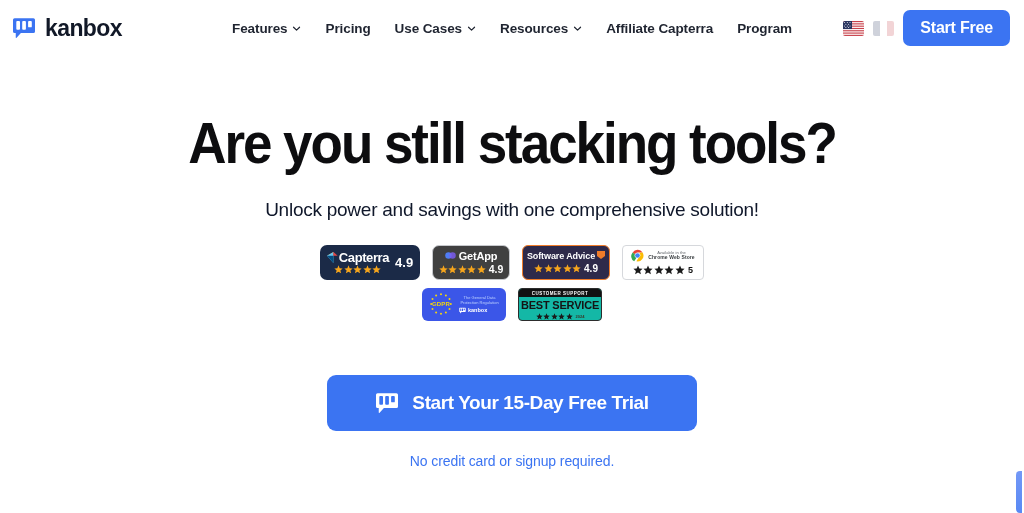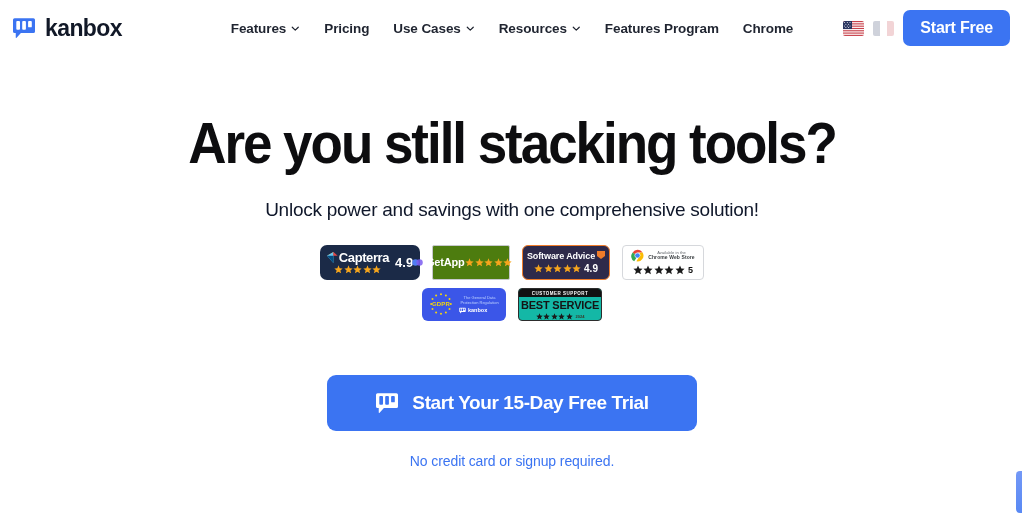--- a/index.html
+++ b/index.html
@@ -167,24 +167,24 @@
     color: #fff; font-size: 13px; font-weight: 700;
     letter-spacing: -0.4px; line-height: 1.05;
     display: flex; align-items: center; gap: 1px;
   }
   .cap-stars { display: flex; gap: 0.5px; margin-top: 1px; }
   .bdg-score { color: #fff; font-size: 13px; font-weight: 700; margin-left: 3px; }
 
   
   .bdg-getapp {
     width: 78px; height: 35px;
-    background: #4d7c0f;
+    background: #404040;
     border: 1.5px solid #c7c9cd;
-    border-radius: 2px;
-    flex-direction: row;
+    border-radius: 7px;
+    flex-direction: column;
     gap: 1px;
   }
   .ga-top { display: flex; align-items: center; gap: 3px; }
   .ga-word { color: #fff; font-size: 11px; font-weight: 700; letter-spacing: -0.2px; }
   .ga-bottom { display: flex; align-items: center; gap: 3px; }
   .ga-score { color: #fff; font-size: 10.5px; font-weight: 700; }
 
   
   .bdg-sa {
     width: 88px; height: 35px;
@@ -329,24 +329,24 @@
         <path d="M2 4.3 6 8.2l4-3.9" fill="none" stroke="#1f2430" stroke-width="1.6" stroke-linecap="round" stroke-linejoin="round"></path>
       </svg>
     </span>
     <span class="nav-item">
       <span>Resources</span>
       <svg class="chev" viewBox="0 0 12 12">
         <path d="M2 4.3 6 8.2l4-3.9" fill="none" stroke="#1f2430" stroke-width="1.6" stroke-linecap="round" stroke-linejoin="round"></path>
       </svg>
     </span>
     <span class="nav-item">
-      <span>Features Program</span>
+      <span>Affiliate Capterra</span>
     </span>
     <span class="nav-item">
-      <span>Chrome</span>
+      <span>Program</span>
     </span>
   </nav>
 
   <div class="header-right">
     <svg class="flag" viewBox="0 0 21 15">
       <rect width="21" height="15" fill="#ffffff"></rect>
       <g fill="#c8414b">
         <rect y="0" width="21" height="1.15"></rect>
         <rect y="2.3" width="21" height="1.15"></rect>
         <rect y="4.6" width="21" height="1.15"></rect>

